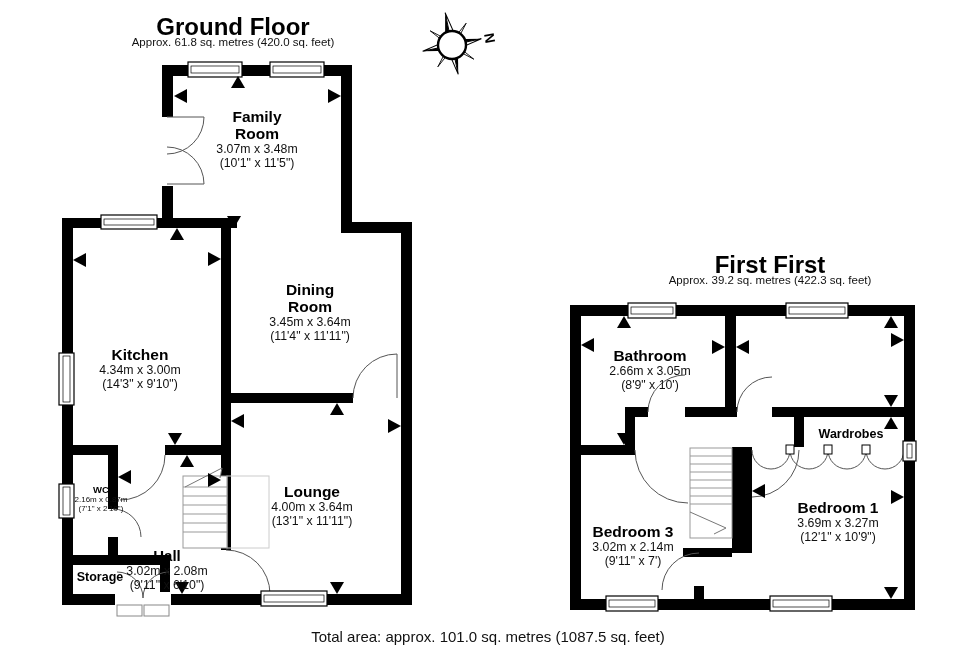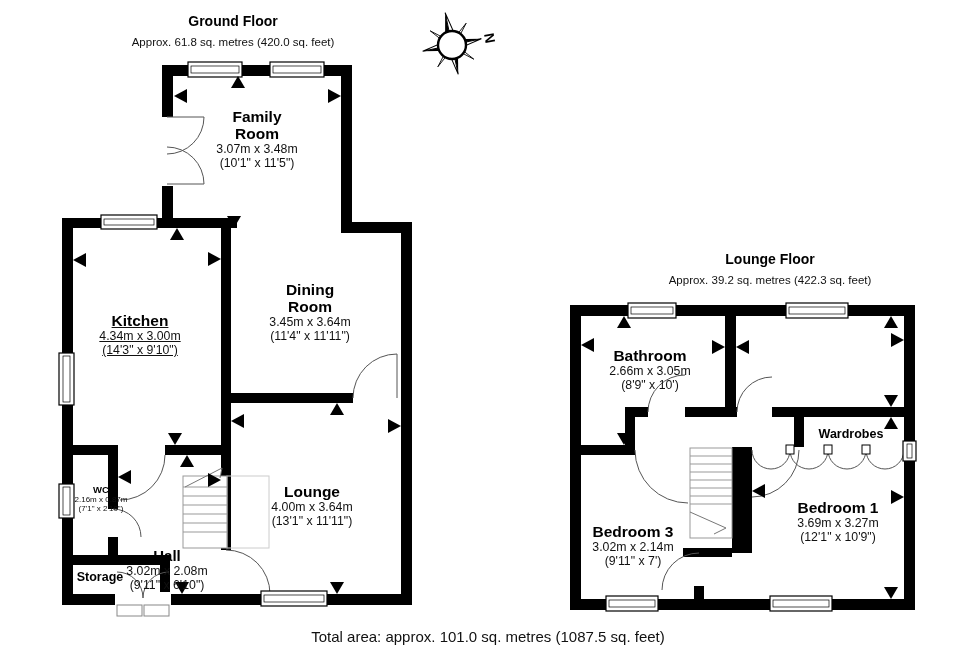--- a/index.html
+++ b/index.html
@@ -1,19 +1,19 @@
 <!DOCTYPE html>
 <html><head>
 <meta charset="utf-8">
 <style>
   html,body{margin:0;padding:0;background:#fff;}
   #canvas{position:relative;width:980px;height:653px;background:#fff;overflow:hidden;
           font-family:"Liberation Sans",sans-serif;color:#111;}
   #plan-svg{position:absolute;left:0;top:0;}
-  .floor-title{position:absolute;transform:translateX(-50%);font-weight:bold;font-size:14px;color:#000;white-space:nowrap;}
+  .floor-title{position:absolute;transform:translateX(-50%);font-weight:bold;font-size:24px;color:#000;white-space:nowrap;}
   .floor-subtitle{position:absolute;transform:translateX(-50%);font-size:11.5px;color:#111;white-space:nowrap;}
   .footer-text{position:absolute;transform:translateX(-50%);font-size:15px;color:#111;white-space:nowrap;}
   .room-label{position:absolute;transform:translateX(-50%);text-align:center;}
   .room-name{font-weight:bold;font-size:15.5px;line-height:17px;color:#000;}
   .room-name.narrow{max-width:84px;margin:0 auto;}
   .room-metric,.room-imperial{font-size:12.3px;line-height:14px;color:#111;white-space:nowrap;}
   .room-label.small .room-name{font-size:9.5px;line-height:10px;}
   .room-label.small .room-metric,.room-label.small .room-imperial{font-size:8px;line-height:9px;}
   .room-label.hall-size .room-name{font-size:15px;line-height:16px;}
   .room-label.tag-only .room-name{font-size:12.5px;line-height:14px;}
@@ -243,34 +243,34 @@
       </g>
       <circle cx="0" cy="0" r="14" fill="#fff" stroke="#000" stroke-width="2.4"></circle>
     </g>
     <text transform="translate(484,34) rotate(80)" font-size="14" font-weight="bold" font-family="Liberation Sans, sans-serif" fill="#000">N</text>
   </g>
 </svg>
 
   <div class="floor-title" style="left:233px;top:13px;">Ground Floor</div>
   <div class="floor-subtitle" style="left:233px;top:36px;">Approx. 61.8 sq. metres (420.0 sq. feet)</div>
 
-  <div class="floor-title" style="left:770px;top:251px;">Lounge Floor</div>
+  <div class="floor-title" style="left:770px;top:251px;">First First</div>
   <div class="floor-subtitle" style="left:770px;top:274px;">Approx. 39.2 sq. metres (422.3 sq. feet)</div>
 
   <div class="room-label" style="left:257px;top:108px;width:150px;">
     <div class="room-name narrow">Family Room</div>
     <div class="room-metric">3.07m x 3.48m</div>
     <div class="room-imperial">(10'1" x 11'5")</div>
   </div>
   <div class="room-label" style="left:310px;top:281px;width:150px;">
     <div class="room-name narrow">Dining Room</div>
     <div class="room-metric">3.45m x 3.64m</div>
     <div class="room-imperial">(11'4" x 11'11")</div>
   </div>
-  <div class="room-label" style="left:140px;top:312px;width:150px;text-decoration:underline;">
+  <div class="room-label" style="left:140px;top:346px;width:150px;">
     <div class="room-name">Kitchen</div>
     <div class="room-metric">4.34m x 3.00m</div>
     <div class="room-imperial">(14'3" x 9'10")</div>
   </div>
   <div class="room-label" style="left:312px;top:483px;width:150px;">
     <div class="room-name">Lounge</div>
     <div class="room-metric">4.00m x 3.64m</div>
     <div class="room-imperial">(13'1" x 11'11")</div>
   </div>
   <div class="room-label small" style="left:101px;top:485px;width:80px;">

